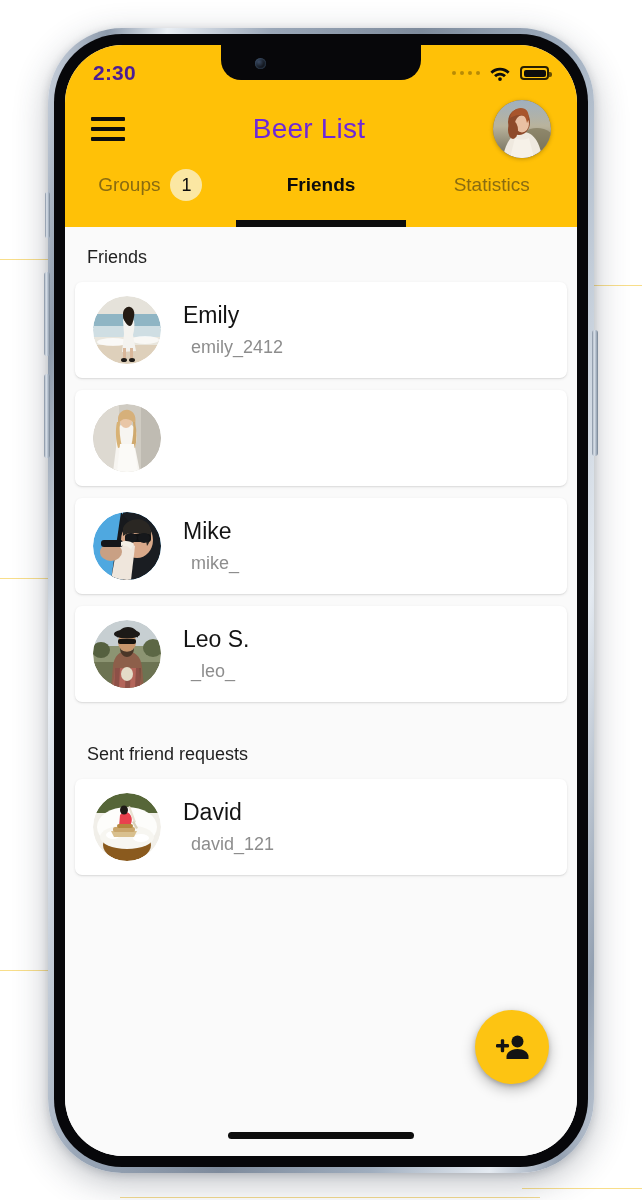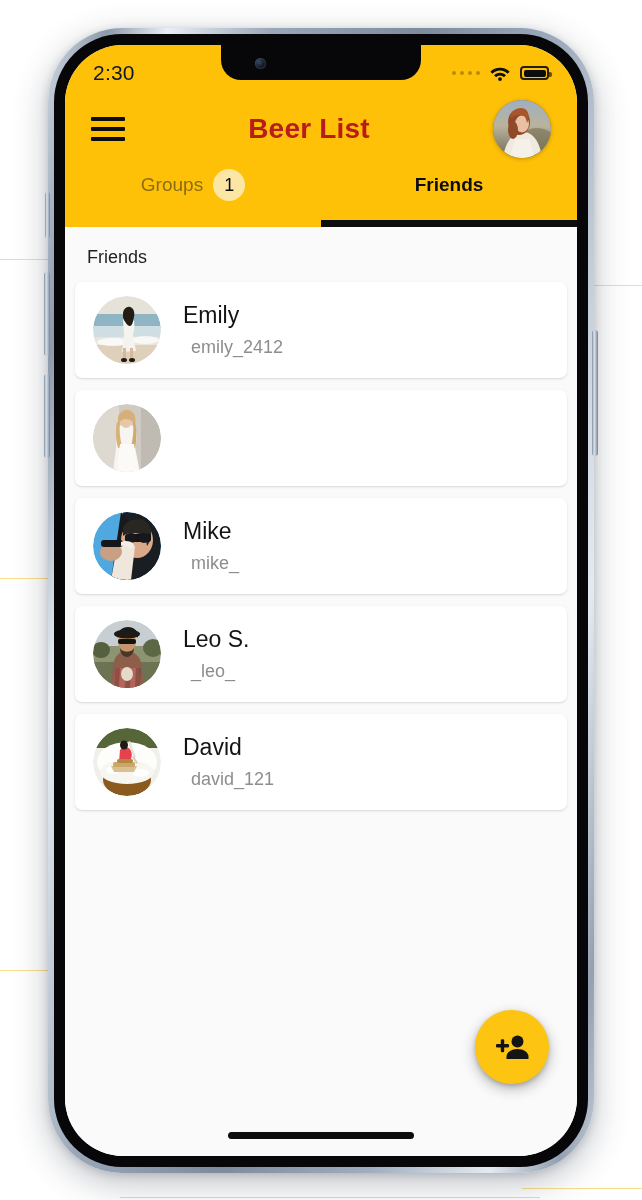--- a/index.html
+++ b/index.html
@@ -85,22 +85,22 @@
   .statusbar {
     position: relative;
     height: 48px;
     display: flex;
     align-items: center;
     justify-content: space-between;
     padding: 8px 28px 0 28px;
   }
   .sb-time {
     font-size: 21px;
-    font-weight: normal;
-    color: #0f172a;
+    font-weight: bold;
+    color: #4c1d95;
     letter-spacing: .2px;
     z-index: 4;
   }
   .sb-right {
     display: flex;
     align-items: center;
     gap: 9px;
     z-index: 4;
   }
   .sig-dots { display: flex; gap: 3.5px; align-items: center; }
@@ -179,22 +179,22 @@
   .hamburger i {
     display:block;
     height: 4px;
     background: #0d0d0d;
     border-radius: 1px;
   }
   .apptitle {
     flex: 1;
     text-align: center;
     font-size: 28px;
-    font-weight: bold;
-    color: #b91c1c;
+    font-weight: normal;
+    color: #6d28d9;
     letter-spacing: .2px;
   }
   .avatar-hdr {
     width: 58px; height: 58px;
     border-radius: 50%;
     overflow: hidden;
     flex: 0 0 auto;
     cursor: pointer;
     box-shadow: 0 1px 4px rgba(0,0,0,.25);
     position: relative;
@@ -378,20 +378,23 @@
             </div>
           </div>
 
           <div class="tabs">
             <div class="tab">
               <span>Groups</span>
               <span class="badge">1</span>
             </div>
             <div class="tab active">
               <span>Friends</span>
+            </div>
+            <div class="tab">
+              <span>Statistics</span>
             </div>
           </div>
         </div>
 
         <div class="content">
 
           <div class="section-head">Friends</div>
 
           <div class="card">
             <div class="av">
@@ -503,20 +506,21 @@
                   <ellipse cx="34" cy="54" rx="6" ry="7" fill="#e4dcc8"></ellipse>
                 </g>
               </svg>
             </div>
             <div class="meta">
               <div class="nm">Leo S.</div>
               <div class="un">_leo_</div>
             </div>
           </div>
 
+          <div class="section-head" style="padding-top:30px;">Sent friend requests</div>
 
           <div class="card">
             <div class="av">
               <svg viewBox="0 0 68 68" width="68" height="68">
                 <defs>
                     <clipPath id="c5">
                       <circle cx="34" cy="34" r="34"></circle>
                     </clipPath>
                   </defs>
                 <g clip-path="url(#c5)">

